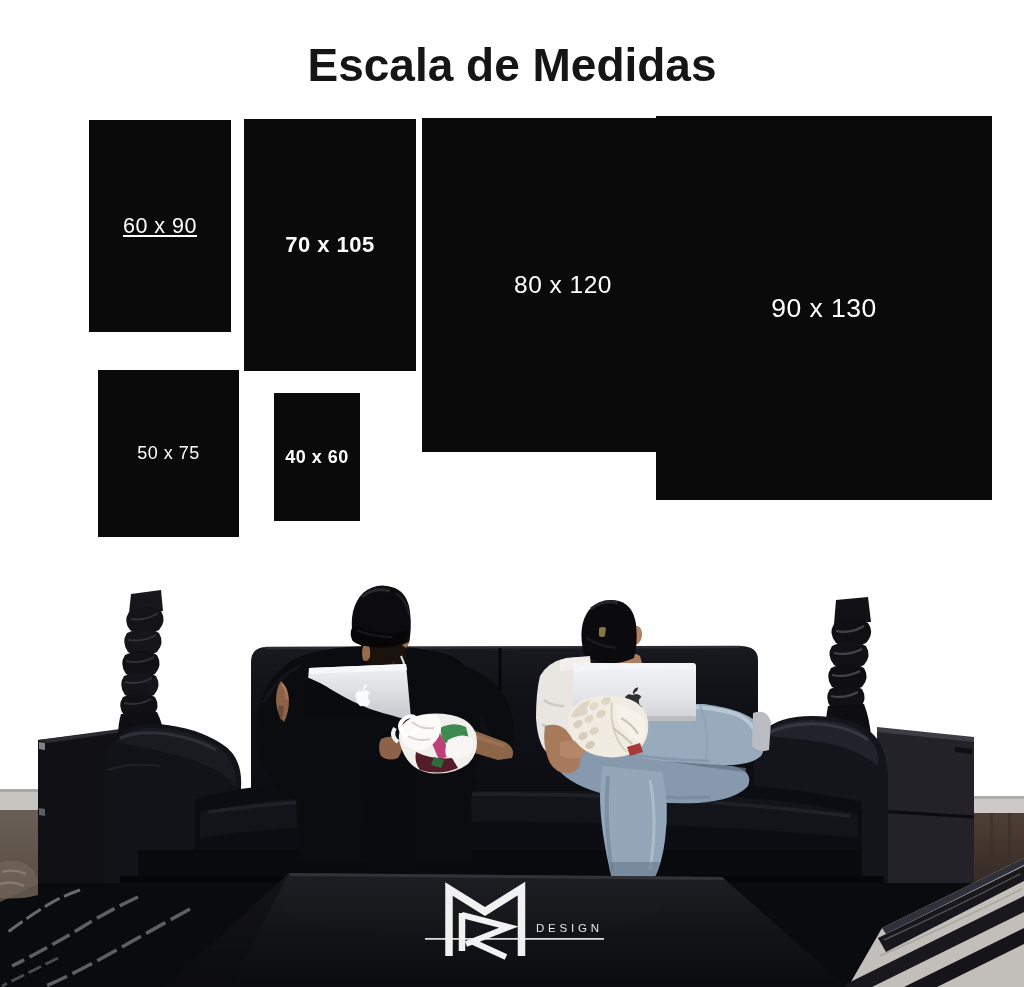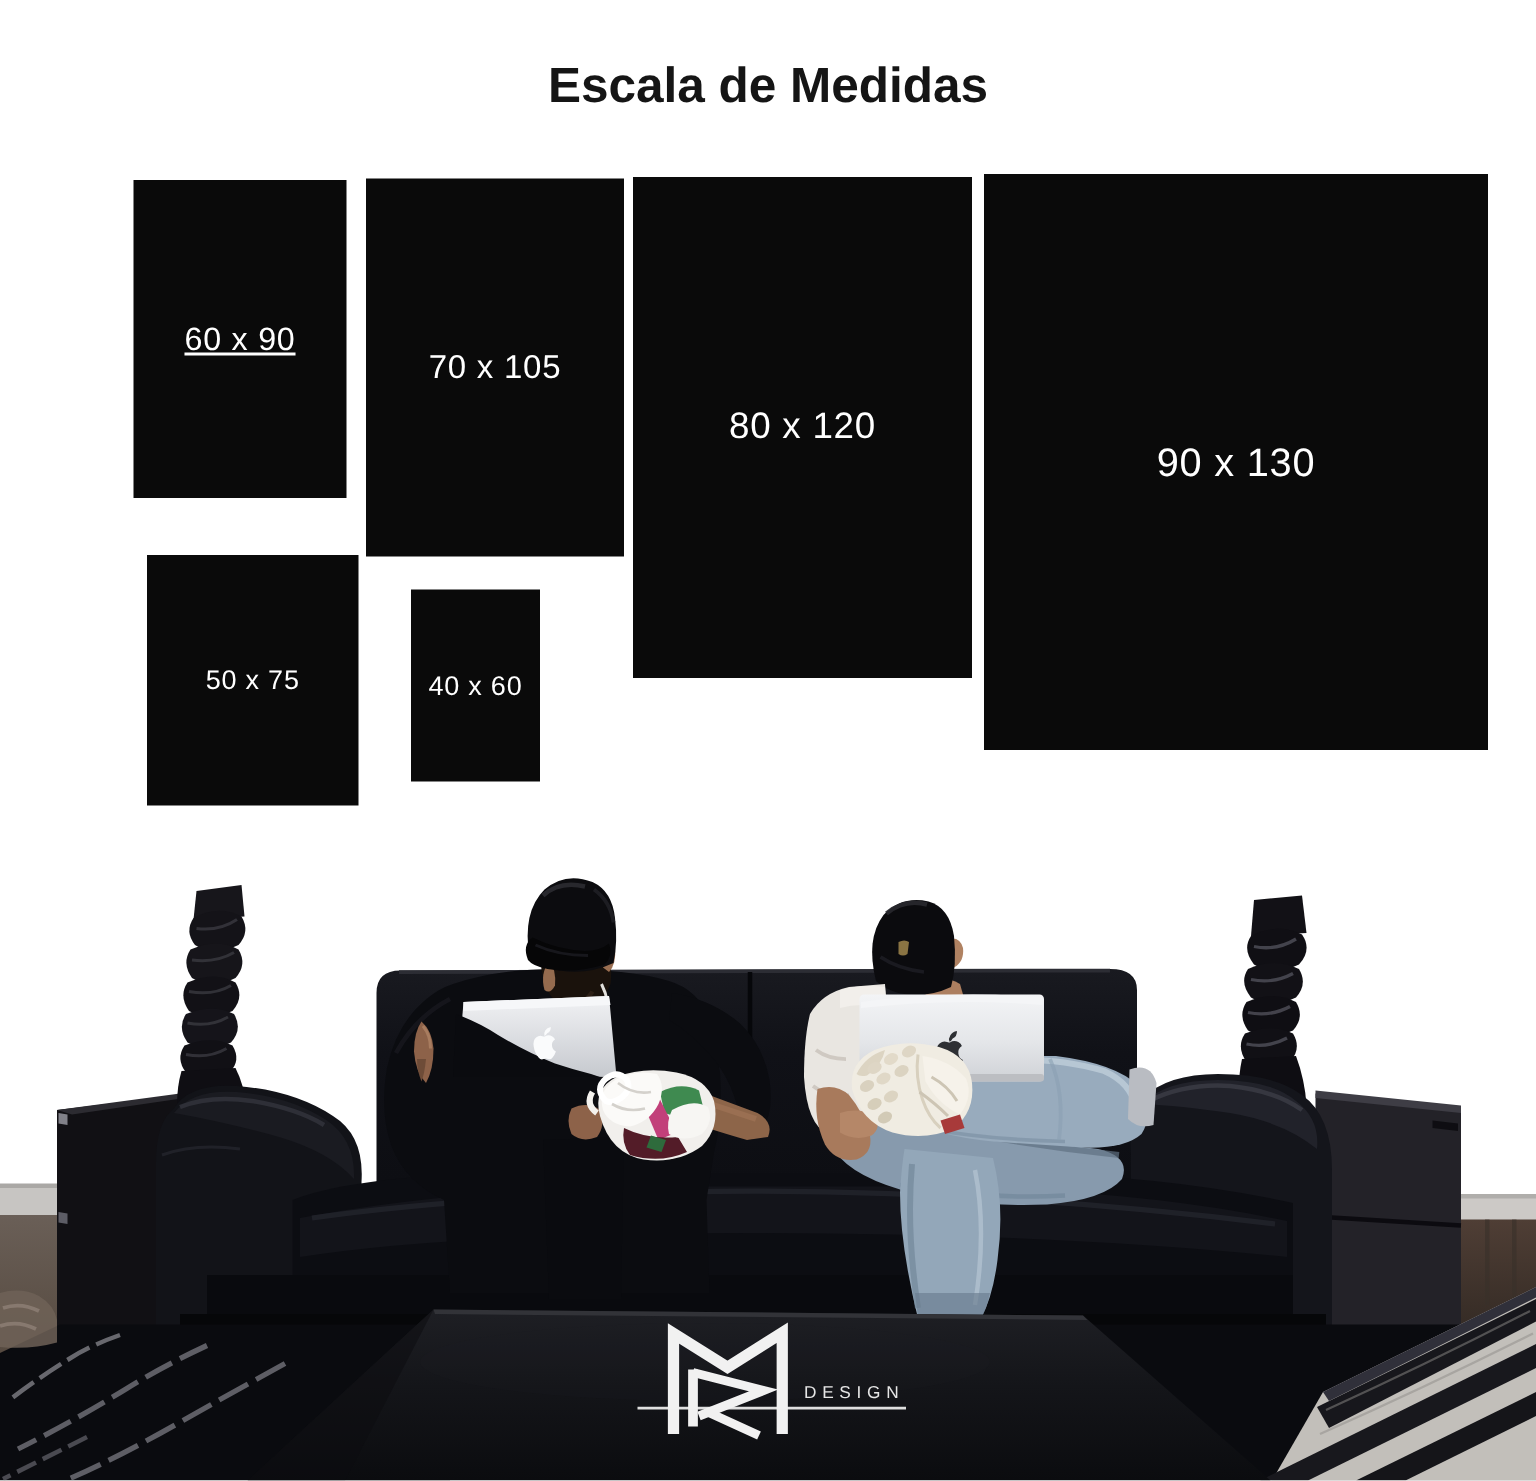--- a/index.html
+++ b/index.html
@@ -3,44 +3,44 @@
 <meta charset="utf-8">
 <style>
   html,body{margin:0;padding:0;background:#ffffff;width:1024px;height:987px;overflow:hidden;}
   body{font-family:"Liberation Sans", sans-serif;position:relative;}
   .rect{position:absolute;background:#0a0a0a;display:flex;align-items:center;justify-content:center;}
   .rect span{color:#fff;letter-spacing:0.5px;}
 </style>
 </head>
 <body>
 
-<div style="position:absolute;left:0;top:38px;width:1024px;text-align:center;font-size:33px;font-weight:bold;color:#151515;letter-spacing:0px;">Escala de Medidas</div>
+<div style="position:absolute;left:0;top:38px;width:1024px;text-align:center;font-size:46px;font-weight:bold;color:#151515;letter-spacing:0px;">Escala de Medidas</div>
 
 <div class="rect" style="left:89px;top:120px;width:142px;height:212px;">
     <span style="font-size:21.5px;text-decoration:underline;">60 x 90</span>
   </div>
 
 <div class="rect" style="left:244px;top:119px;width:172px;height:252px;">
-    <span style="font-size:22px;">70 x 105</span>
-  </div>
-
-<div class="rect" style="left:422px;top:118px;width:226px;height:334px;">
+    <span style="font-size:22px;font-weight:bold;">70 x 105</span>
+  </div>
+
+<div class="rect" style="left:422px;top:118px;width:226px;height:334px;padding-left:28px;">
     <span style="font-size:24.5px;">80 x 120</span>
   </div>
 
 <div class="rect" style="left:656px;top:116px;width:336px;height:384px;">
     <span style="font-size:26.5px;">90 x 130</span>
   </div>
 
 <div class="rect" style="left:98px;top:370px;width:141px;height:167px;">
     <span style="font-size:18px;">50 x 75</span>
   </div>
 
 <div class="rect" style="left:274px;top:393px;width:86px;height:128px;">
-    <span style="font-size:18px;">40 x 60</span>
+    <span style="font-size:18px;font-weight:bold;">40 x 60</span>
   </div>
 
 <svg id="scene" width="1024" height="427" viewBox="0 560 1024 427" style="position:absolute;left:0;top:560px;">
 <defs>
   <linearGradient id="floorL" x1="0" y1="0" x2="0" y2="1">
     <stop offset="0" stop-color="#6a5f57"></stop>
         <stop offset="1" stop-color="#564a40"></stop>
   </linearGradient>
   <linearGradient id="floorR" x1="0" y1="0" x2="0" y2="1">
     <stop offset="0" stop-color="#4f3e35"></stop>

